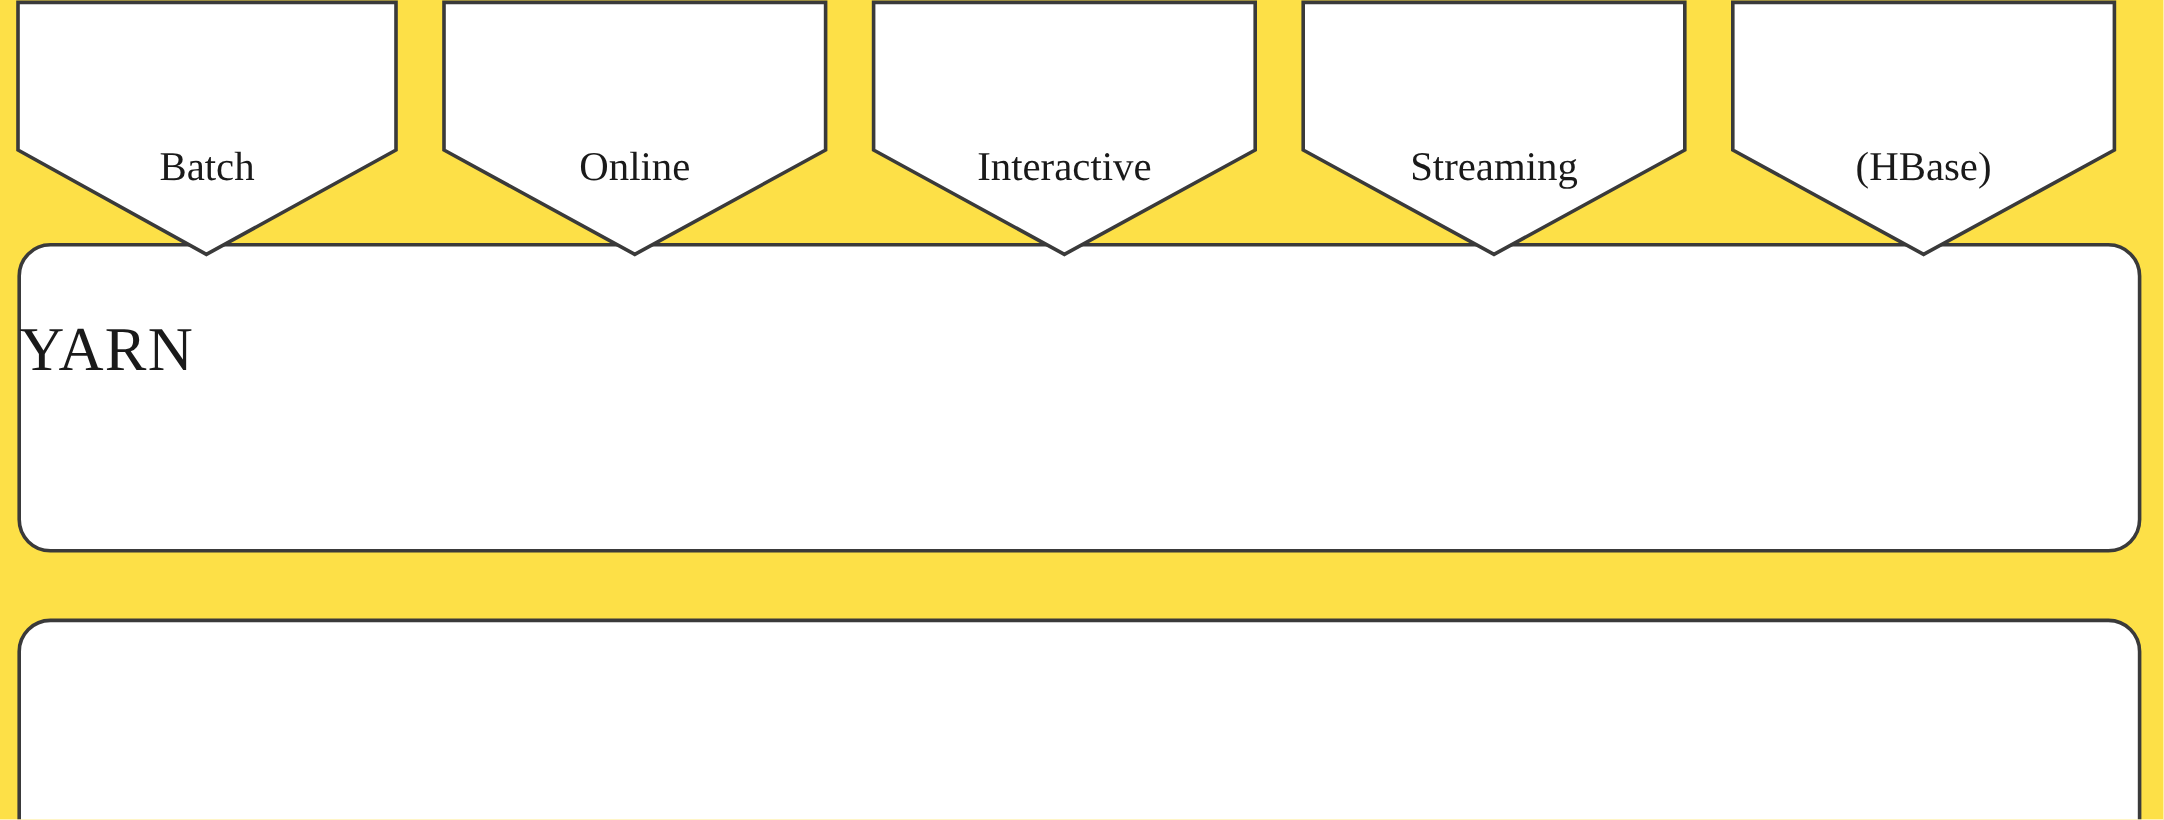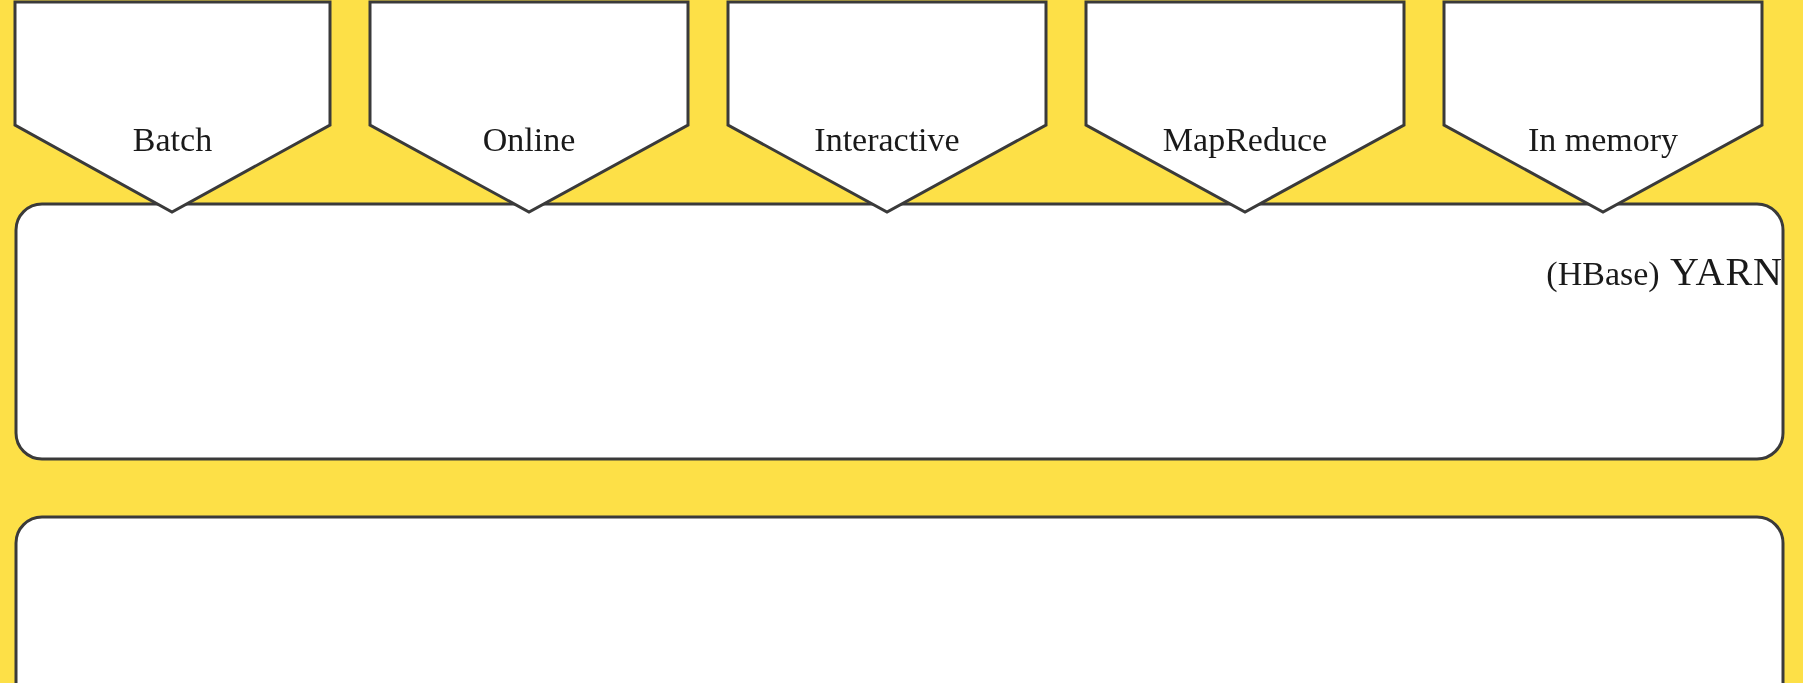--- a/index.html
+++ b/index.html
@@ -42,25 +42,26 @@
     text-align: center;
     font-family: "Liberation Serif", "DejaVu Serif", serif;
     font-size: 34px;
     line-height: 1.32;
     color: #1a1a1a;
     white-space: pre;
     pointer-events: none;
   }
   .layer-label {
     position: absolute;
-    text-align: right;
+    text-align: left;
     font-family: "Liberation Serif", "DejaVu Serif", serif;
-    font-size: 40px;
+    font-size: 52px;
     color: #1a1a1a;
     letter-spacing: 1px;
+    margin-top: 14px;
   }
 </style>
 </head>
 <body>
 
 <div id="canvas">
 
   <svg id="diagram-svg" viewBox="0 0 1803 683">
 
     <rect class="layer-outline" x="16" y="204" width="1767" height="255" rx="26" ry="26"></rect>
@@ -81,24 +82,23 @@
 
   <div class="pentagon-label" style="left:370px; top:28px; width:318px;">
     <div>Online</div>
   </div>
 
   <div class="pentagon-label" style="left:728px; top:28px; width:318px;font-family:Liberation Serif, serif;">
     <div>Interactive</div>
   </div>
 
   <div class="pentagon-label" style="left:1086px; top:28px; width:318px;">
-    <div>MapReduce</div>
+    <div>Streaming</div>
   </div>
 
   <div class="pentagon-label" style="left:1444px; top:28px; width:318px;">
-    <div>In memory</div>
     <div>(HBase)</div>
   </div>
 
   <div class="layer-label" style="left:16px; top:248px; width:1767px;">YARN</div>
 
 
 </div>
 
 </body></html>

